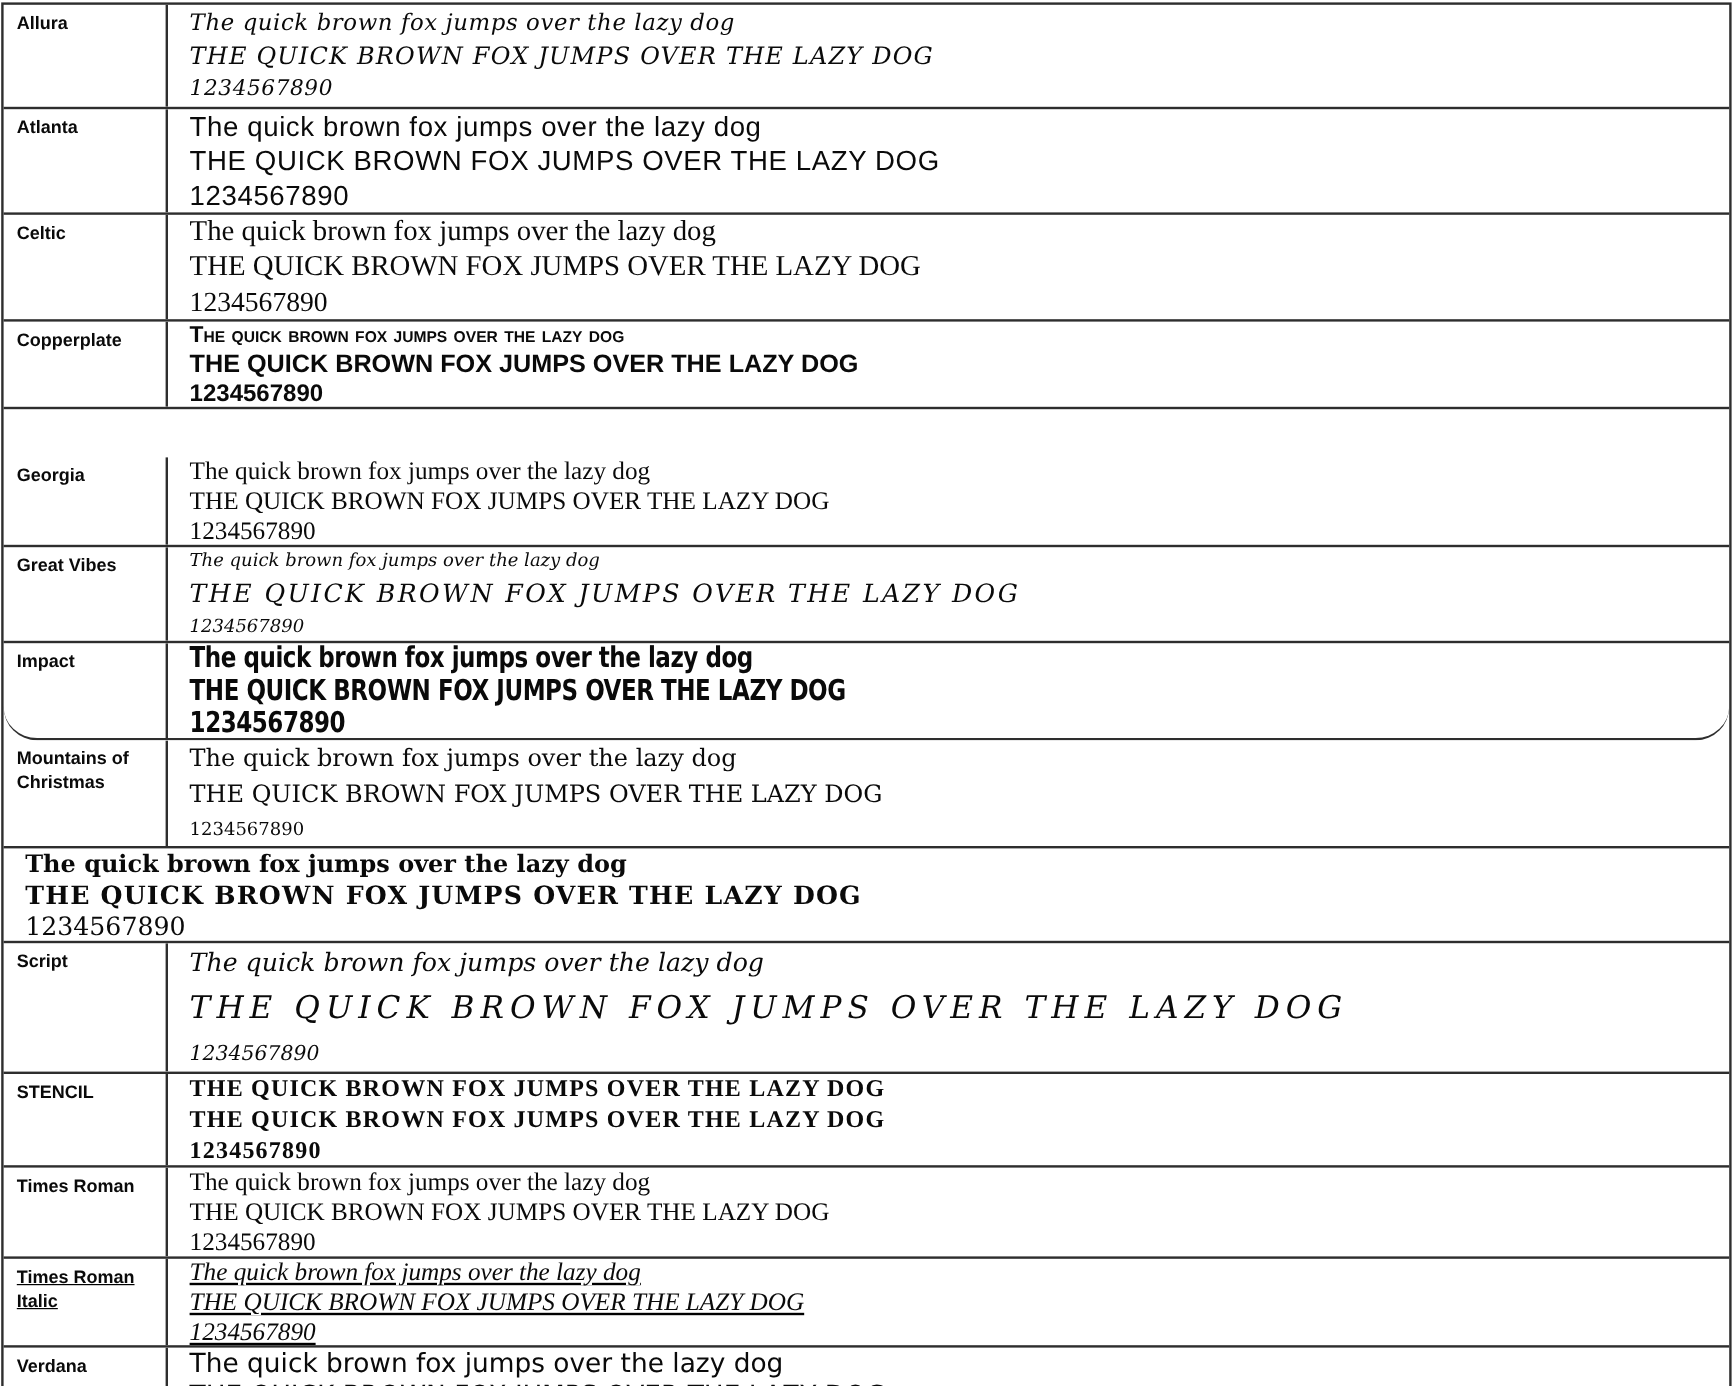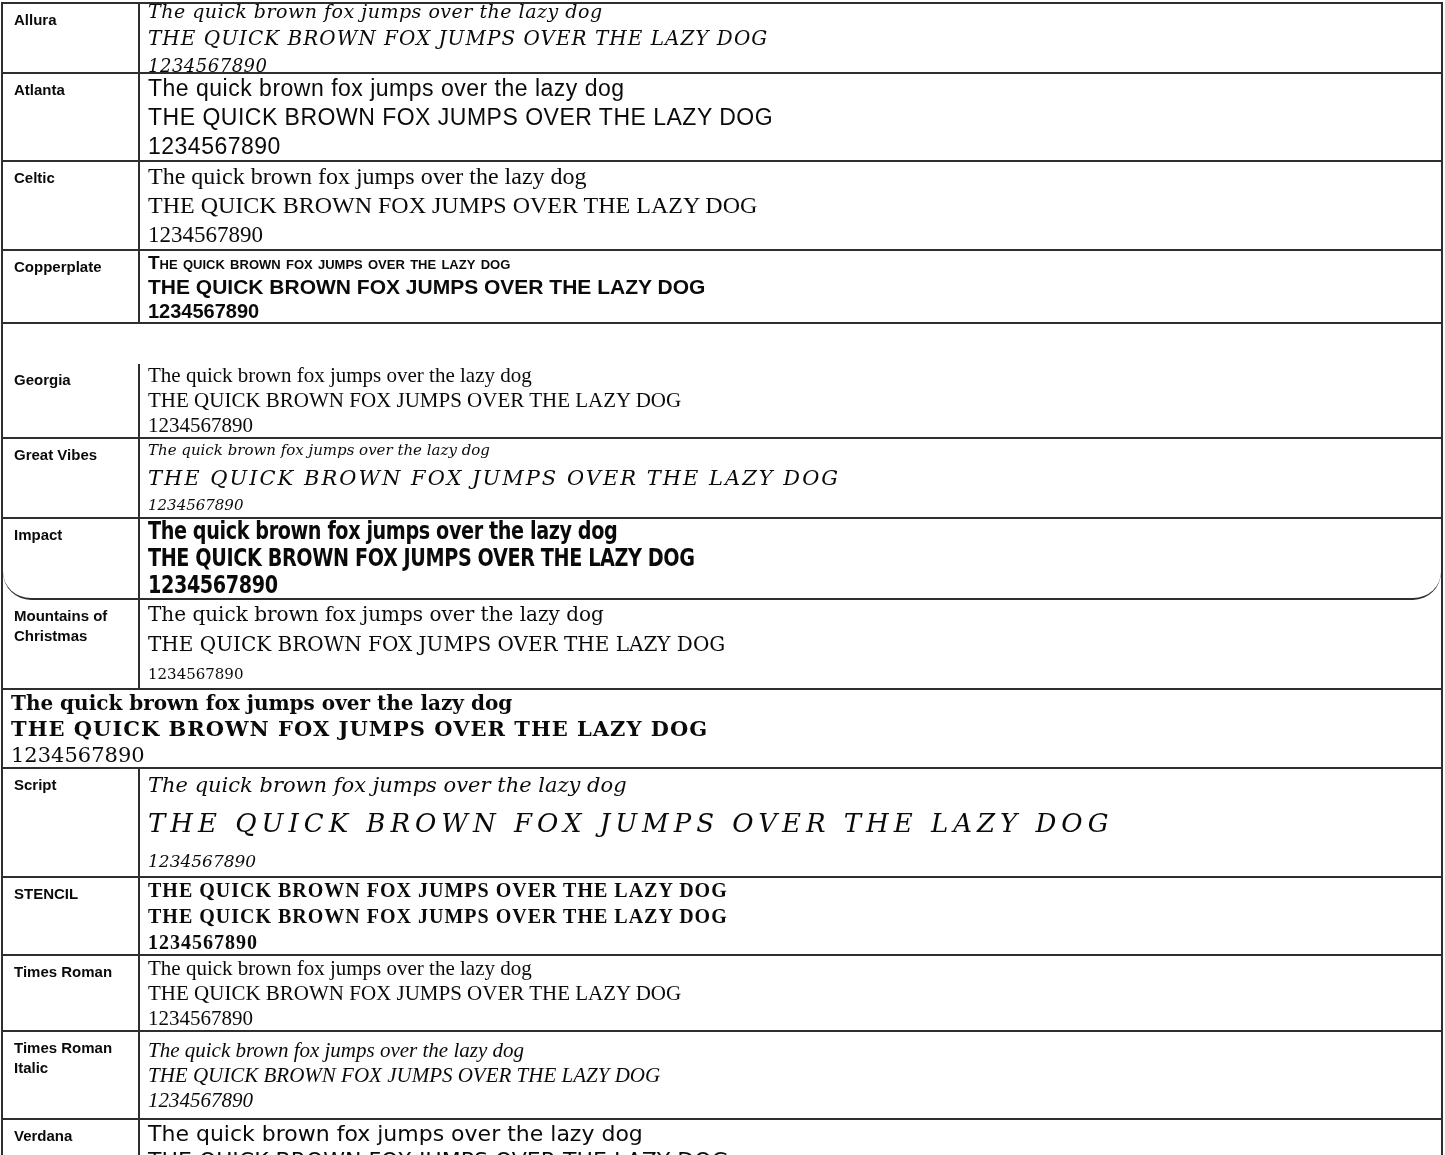--- a/index.html
+++ b/index.html
@@ -28,29 +28,29 @@
     border-right: 2px solid #2e2e2e;
     padding: 6px 8px 0 11px;
     font-family: "Liberation Sans", sans-serif;
     font-weight: bold;
     font-size: 15px;
     line-height: 20px;
     color: #0a0a0a;
   }
   .sample-cell {
     flex: 1 1 auto;
-    padding-left: 8px;
+    padding-left: 18px;
     display: flex;
     flex-direction: column;
     justify-content: center;
   }
   .line { white-space: nowrap; color: #0a0a0a; }
 
   
-  .r-allura { height: 70px; }
+  .r-allura { height: 87px; }
   .r-allura .sample-cell { font: italic 19px "DejaVu Serif", serif; }
   .r-allura .line { line-height: 27px; letter-spacing: .5px; }
   .r-allura .line2 { font-size: 20px; letter-spacing: 1px; }
   .r-allura .line3 { font-size: 18px; }
 
   .r-atlanta { height: 88px; }
   .r-atlanta .sample-cell { font: 23px "Liberation Sans", sans-serif; }
   .r-atlanta .line { line-height: 29px; letter-spacing: .5px; }
 
   .r-celtic { height: 89px; }
@@ -96,21 +96,21 @@
   .r-script .line3 { font-size: 17px; line-height: 32px; }
 
   .r-stencil { height: 78px; }
   .r-stencil .sample-cell { font: bold 20px "Liberation Serif", serif; }
   .r-stencil .line { line-height: 26px; letter-spacing: 1px; }
 
   .r-timesroman { height: 76px; }
   .r-timesroman .sample-cell { font: 21px "Liberation Serif", serif; }
   .r-timesroman .line { line-height: 25px; }
 
-  .r-timesitalic { height: 88px; }
+  .r-timesitalic { height: 74px; text-decoration: underline; }
   .r-timesitalic .sample-cell { font: italic 21px "Liberation Serif", serif; }
   .r-timesitalic .line { line-height: 25px; }
 
   .r-verdana { height: 81px; }
   .r-verdana .sample-cell { font: 22px "DejaVu Sans", sans-serif; }
   .r-verdana .line { line-height: 27px; }
 </style>
 </head>
 <body>
 

